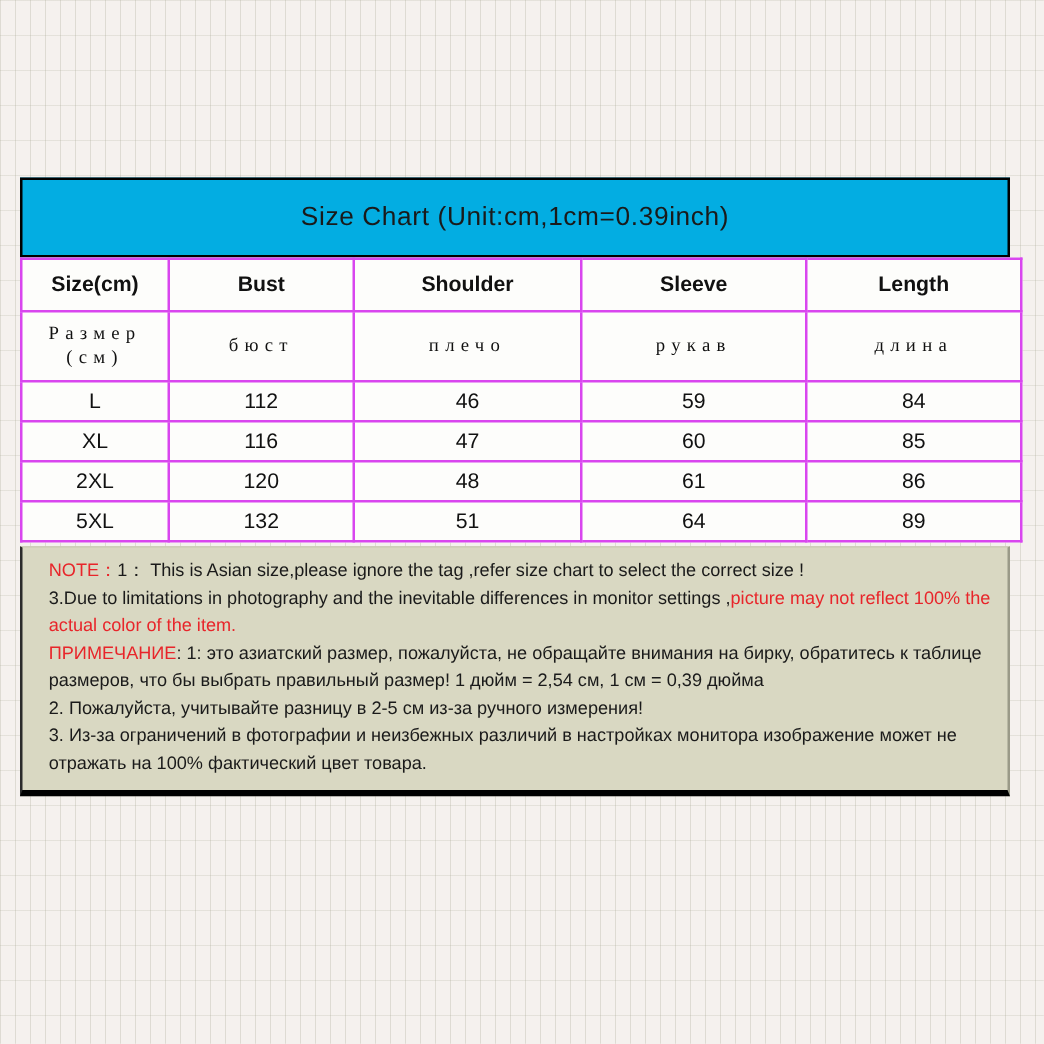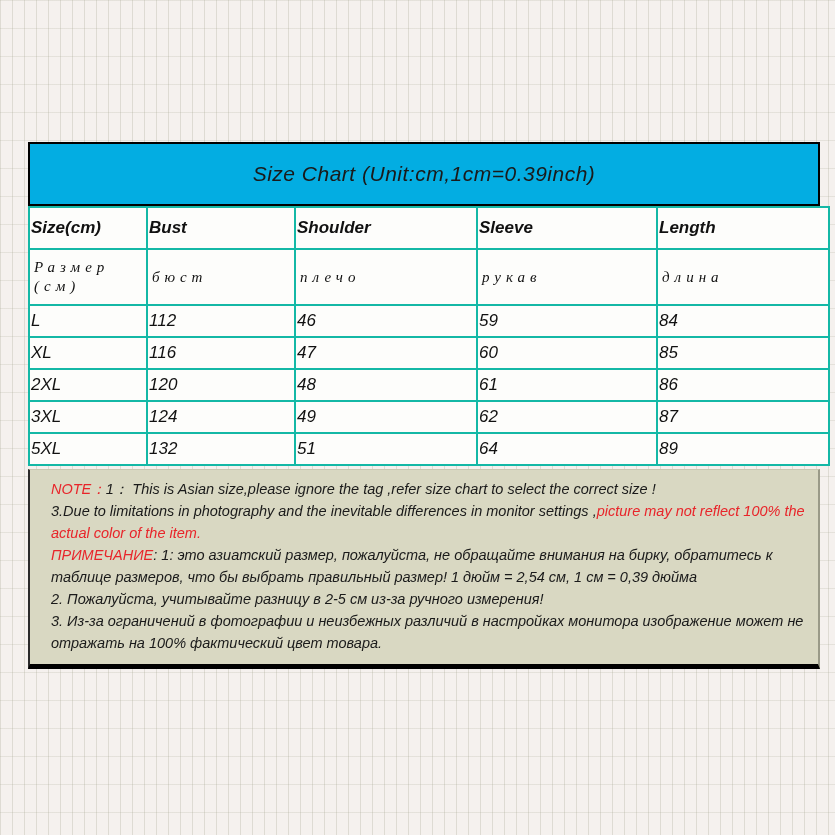--- a/index.html
+++ b/index.html
@@ -22,24 +22,23 @@
     width: 835px; height: 835px;
     background-image:
       linear-gradient(to right, rgba(170,170,150,0.30) 1px, transparent 1px),
       linear-gradient(to bottom, rgba(170,170,150,0.22) 1px, transparent 1px);
     background-size: 12px 28px;
     pointer-events: none;
   }
 
   .sheet {
     position: absolute;
-    left: 28px;
+    left: 16px;
     top: 142px;
     width: 792px;
-    font-style: italic;
   }
 
   
   .title-banner {
     background: #03ade2;
     border: 2px solid #000;
     border-bottom: 2px solid #000;
     height: 64px;
     display: flex;
     align-items: center;
@@ -54,22 +53,22 @@
   }
 
   
   table.size-table {
     border-collapse: collapse;
     width: 100%;
     table-layout: fixed;
     background: #fdfdfb;
   }
   table.size-table td {
-    border: 2px solid #14b8a6;
-    text-align: left;
+    border: 2px solid #d946ef;
+    text-align: center;
     vertical-align: middle;
     color: #111;
     background: #fdfdfb;
   }
   col.c-size   { width: 118px; }
   col.c-bust   { width: 148px; }
   col.c-should { width: 182px; }
   col.c-sleeve { width: 180px; }
   col.c-length { width: 172px; }
 
@@ -163,27 +162,20 @@
         <td>85</td>
       </tr>
       <tr class="data-row">
         <td>2XL</td>
         <td>120</td>
         <td>48</td>
         <td>61</td>
         <td>86</td>
       </tr>
       <tr class="data-row">
-        <td>3XL</td>
-        <td>124</td>
-        <td>49</td>
-        <td>62</td>
-        <td>87</td>
-      </tr>
-      <tr class="data-row">
         <td>5XL</td>
         <td>132</td>
         <td>51</td>
         <td>64</td>
         <td>89</td>
       </tr>
     </tbody>
   </table>
 
   <div class="notes">

